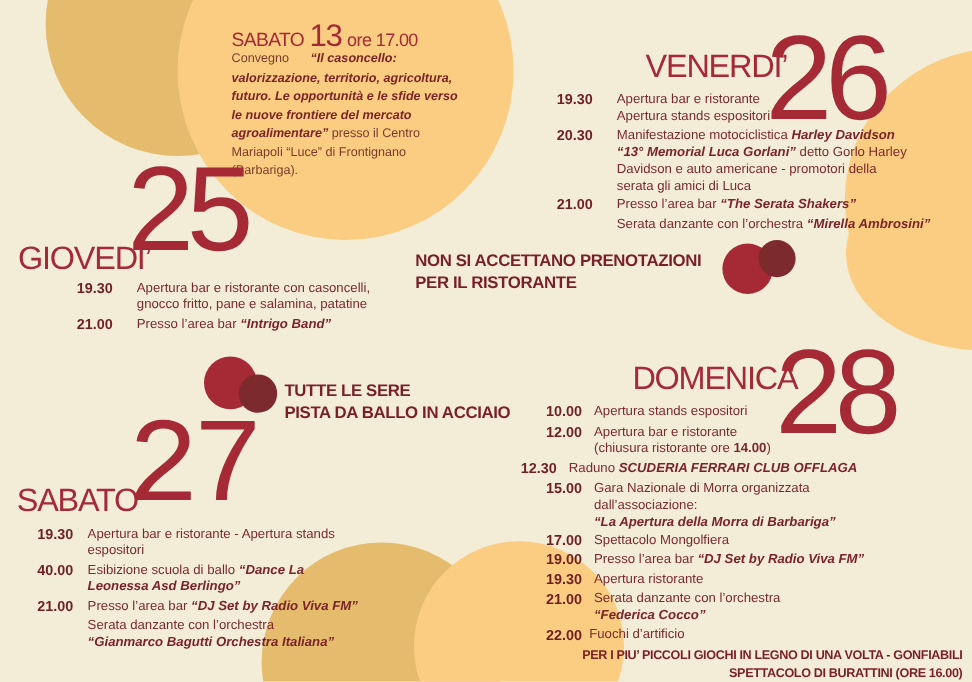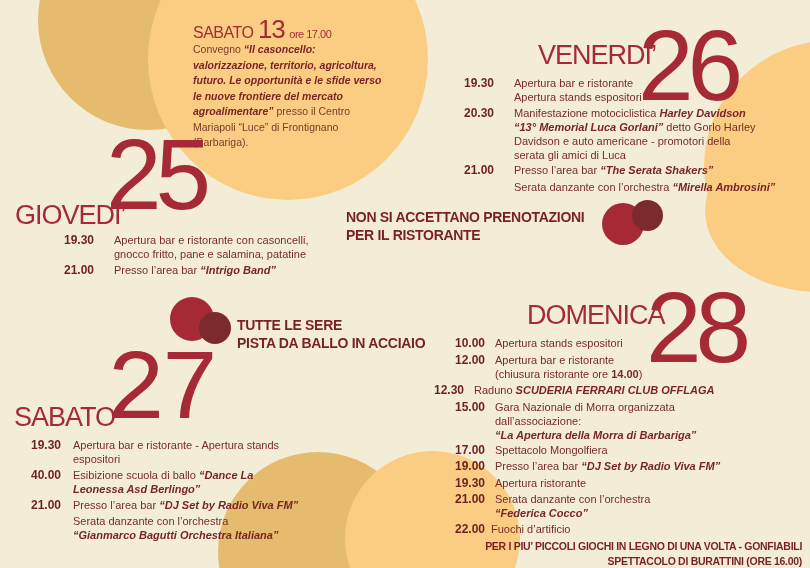--- a/index.html
+++ b/index.html
@@ -13,42 +13,42 @@
   .dayname { position: absolute; color: #a52a36; font-weight: 300; letter-spacing: -1px; white-space: nowrap; }
   .daynum { position: absolute; color: #a52a36; font-family: "Liberation Sans", sans-serif; font-weight: 400; letter-spacing: -6px; line-height: 1; }
   .row { position: absolute; display: flex; font-size: 11px; line-height: 14px; color: #7a2a2a; }
   .row .t { font-weight: bold; font-size: 12px; width: 50px; flex: none; color: #6e1f22; }
   .row .d { flex: 1; }
   .row .d i { font-weight: bold; font-style: italic; color: #7a2428; }
   .row .d b { font-weight: bold; }
   .notice { position: absolute; font-weight: bold; font-size: 14px; line-height: 18px; color: #7a1f24; letter-spacing: -0.3px; }
   .small-caps { position: absolute; font-weight: bold; font-size: 10.5px; color: #7a1f24; white-space: nowrap; letter-spacing: -0.3px; }
   .conv { position: absolute; left: 193px; top: 42px; width: 190px; font-size: 10.5px; line-height: 15.5px; color: #7a3a2a; }
-  .conv i { font-weight: bold; color: #7a2428; }
+  .conv i { font-weight: bold; color: #7a2428; margin-left: 15px; }
 </style>
 </head>
 <body>
 
 <div class="circle c-gold" style="left:38px; top:-90px; width:220px; height:220px;"></div>
 <div class="circle c-light" style="left:148px; top:-82px; width:280px; height:282px;"></div>
 <div class="circle c-light" style="left:705px; top:130px; width:230px; height:162px; border-radius:50%;"></div>
 <div class="circle c-light" style="left:704px; top:40px; width:260px; height:252px;"></div>
 <div class="circle c-gold" style="left:218px; top:452px; width:200px; height:200px;"></div>
 <div class="circle c-light" style="left:345px; top:451px; width:175px; height:175px;"></div>
 
 <div class="circle c-red" style="left:602px; top:203px; width:42px; height:42px;"></div>
 <div class="circle c-dark" style="left:632px; top:200px; width:31px; height:31px;"></div>
 <div class="circle c-red" style="left:170px; top:297px; width:44px; height:44px;"></div>
 <div class="circle c-dark" style="left:199px; top:312px; width:32px; height:32px;"></div>
 
 <div>
   <div class="abs" style="left:193px; top:14px; white-space:nowrap;">
     <span style="font-size:16px; color:#a52a36; font-weight:300; letter-spacing:-0.5px;">SABATO</span>
     <span style="font-size:26px; color:#a52a36; letter-spacing:-1px;">13</span>
-    <span style="font-size:11px; color:#a52a36; letter-spacing:-0.5px;margin-top:37px;">ore 17.00</span>
+    <span style="font-size:15px; color:#a52a36; letter-spacing:-0.5px;margin-top:37px;">ore 17.00</span>
   </div>
   <div class="conv">
     <span>Convegno</span>
     <i>“Il casoncello: valorizzazione, territorio, agricoltura, futuro. Le opportunità e le sfide verso le nuove frontiere del mercato agroalimentare”</i>
     <span>presso il Centro Mariapoli “Luce” di Frontignano (Barbariga).</span>
   </div>
 </div>
 
 <div>
   <div class="dayname" style="left:15px; top:200px; font-size:27px;">GIOVEDI’</div>

